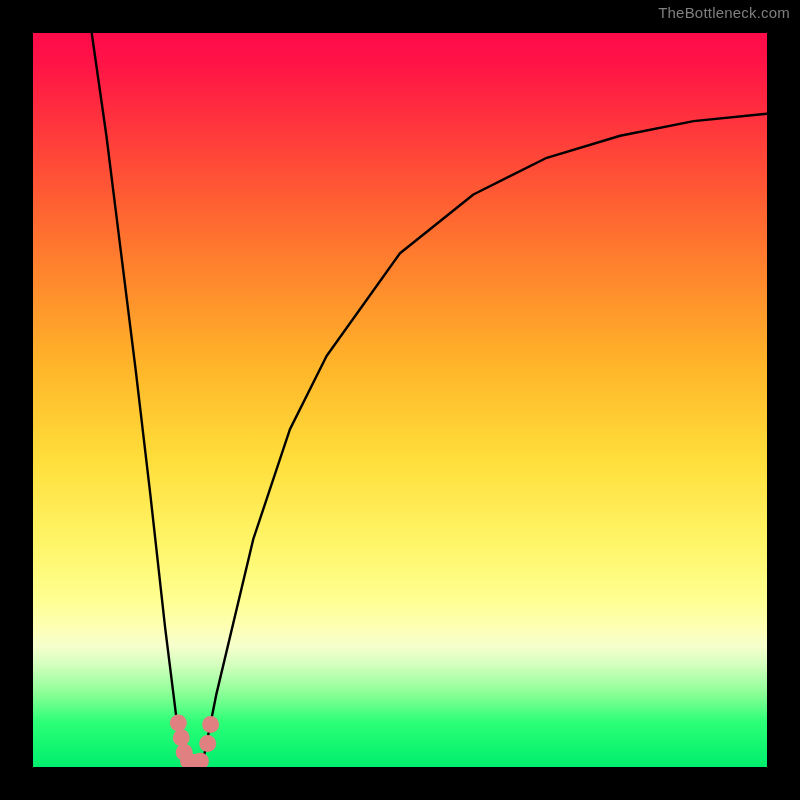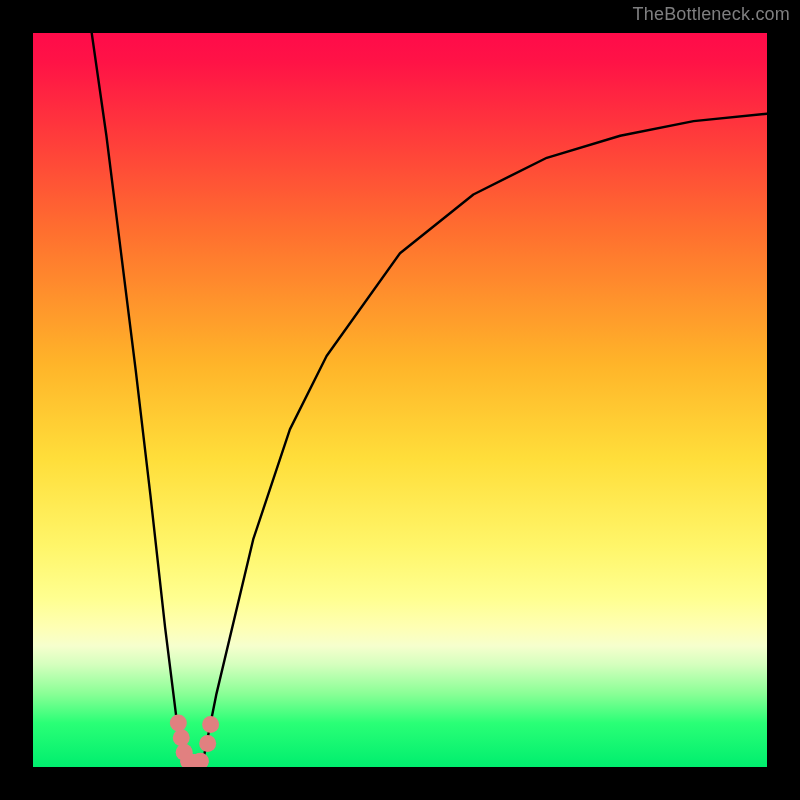--- a/index.html
+++ b/index.html
@@ -50,21 +50,21 @@
     position: absolute;
     inset: 0;
     width: 100%;
     height: 100%;
   }
   .watermark {
     position: absolute;
     top: 4px;
     right: 10px;
     color: #7f7f80;
-    font-size: 18px;
+    font-size: 15px;
     letter-spacing: 0.2px;
     font-weight: 500;
   }
 </style>
 </head>
 <body>
 
 <div class="frame">
   <div class="plot">
     <div class="gradient"></div>

